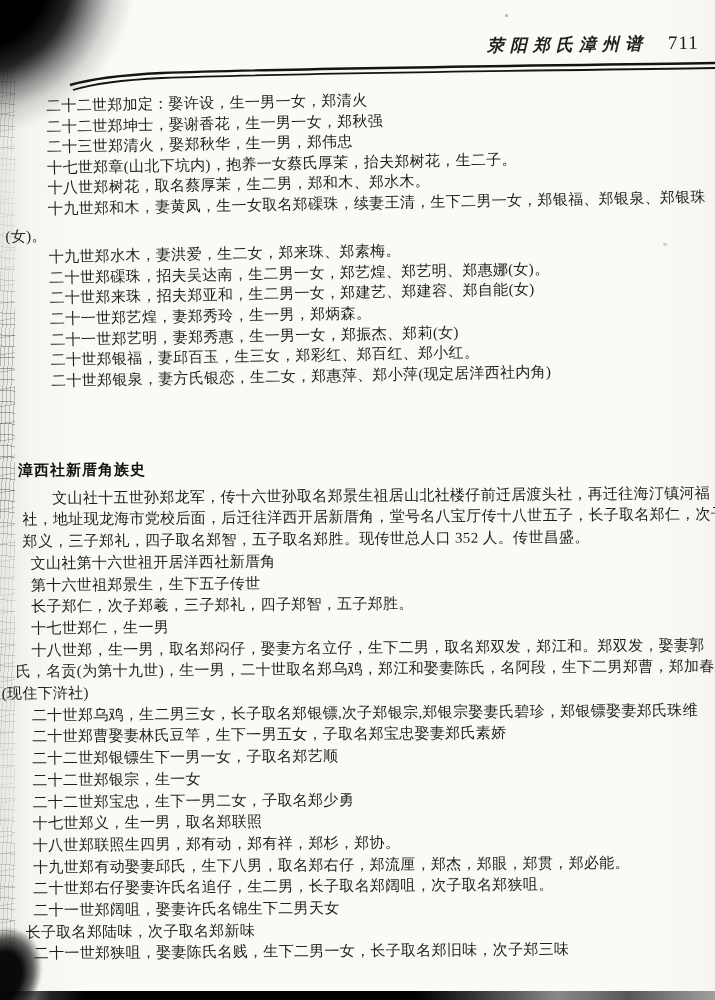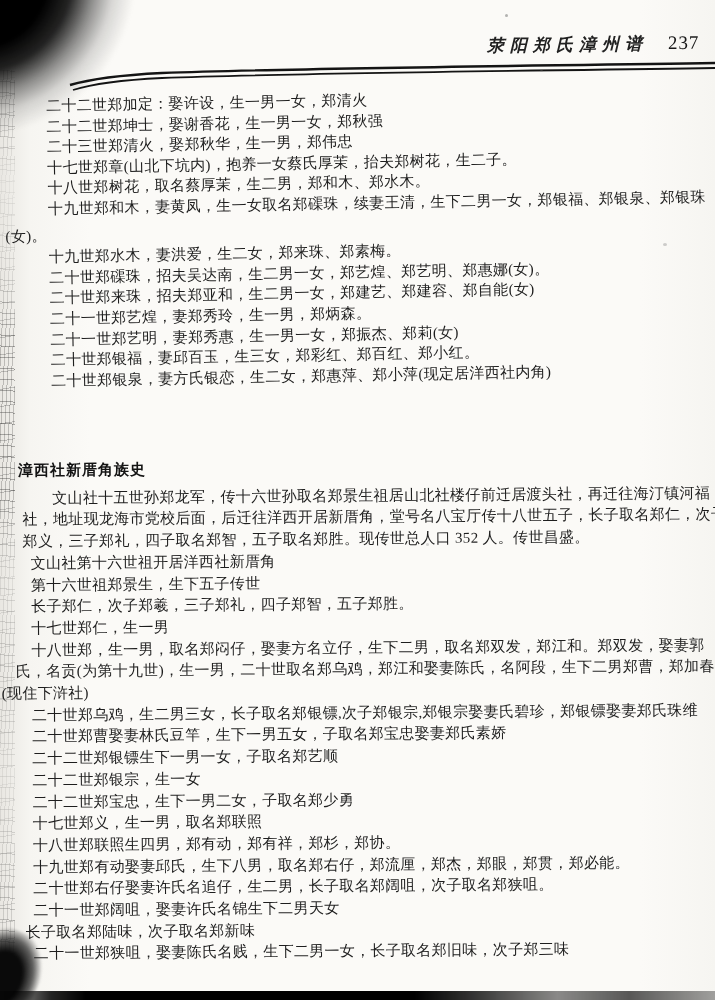--- a/index.html
+++ b/index.html
@@ -108,21 +108,21 @@
 </head>
 <body>
 
 <div class="page">
 
   <div class="corner-shadow"></div>
   <div class="left-noise"></div>
 
   <div class="header">
     <span class="book-title">荥阳郑氏漳州谱</span>
-    <span class="page-number">237</span>
+    <span class="page-number">711</span>
   </div>
   <svg class="rule-svg" width="648" height="36" viewBox="0 0 648 36">
     <path d="M648 7 C460 10, 230 12, 95 17 C55 19, 20 24, 3 29" stroke="#141414" stroke-width="2.4" fill="none"></path>
     <path d="M648 12 C460 15, 230 17, 95 22 C55 24, 22 29, 6 34" stroke="#141414" stroke-width="1.8" fill="none"></path>
   </svg>
 
   <div class="sec1">
     <div class="ln">二十二世郑加定：娶许设，生一男一女，郑清火</div>
     <div class="ln">二十二世郑坤士，娶谢香花，生一男一女，郑秋强</div>
     <div class="ln">二十三世郑清火，娶郑秋华，生一男，郑伟忠</div>

